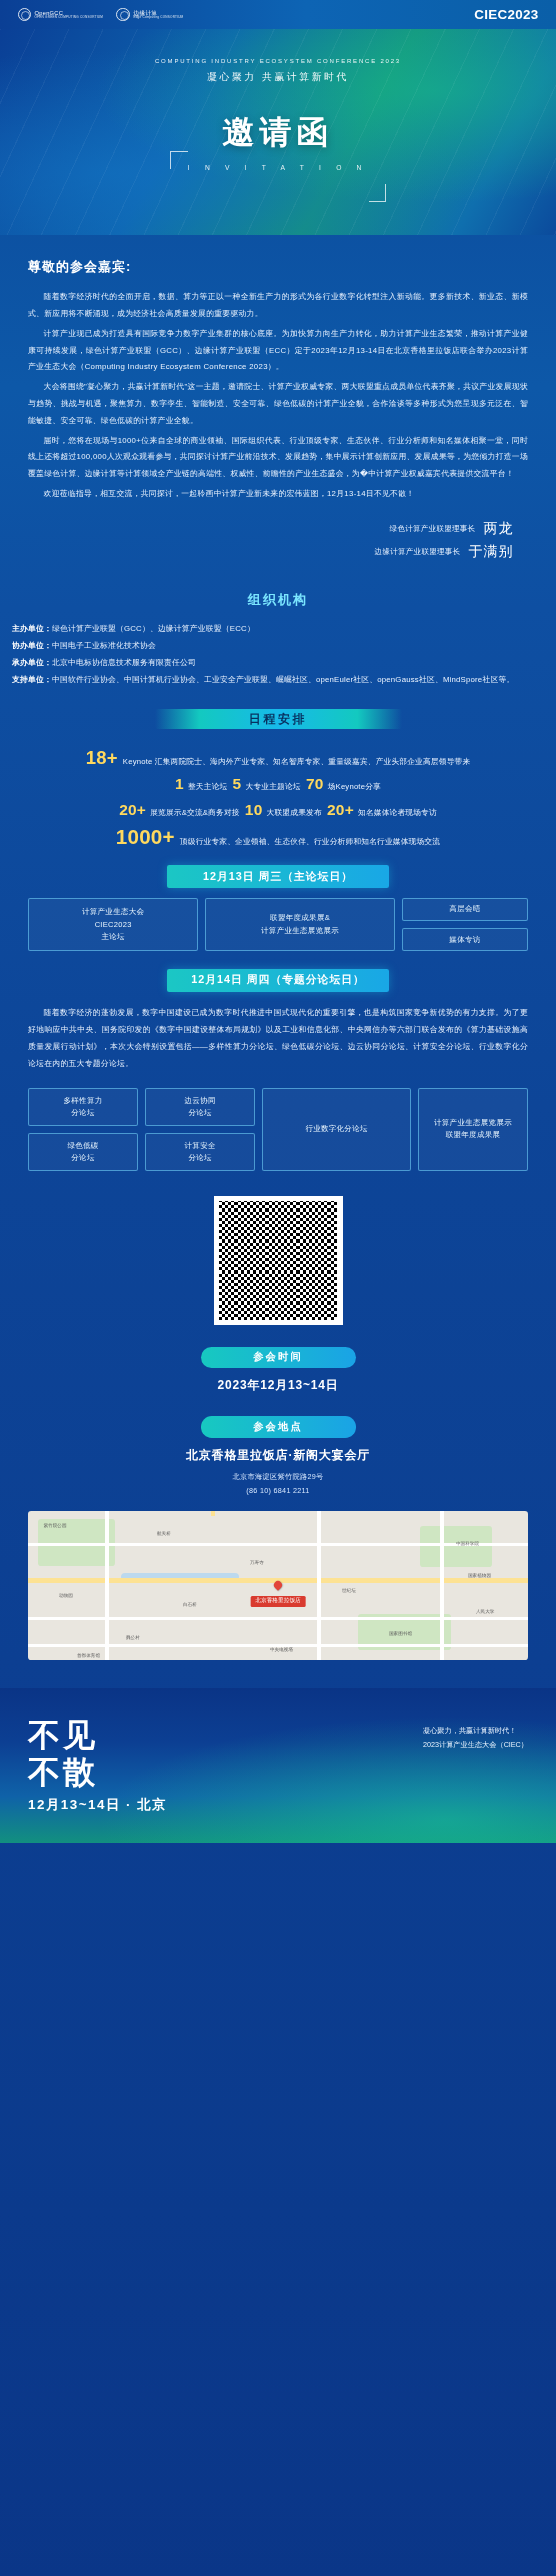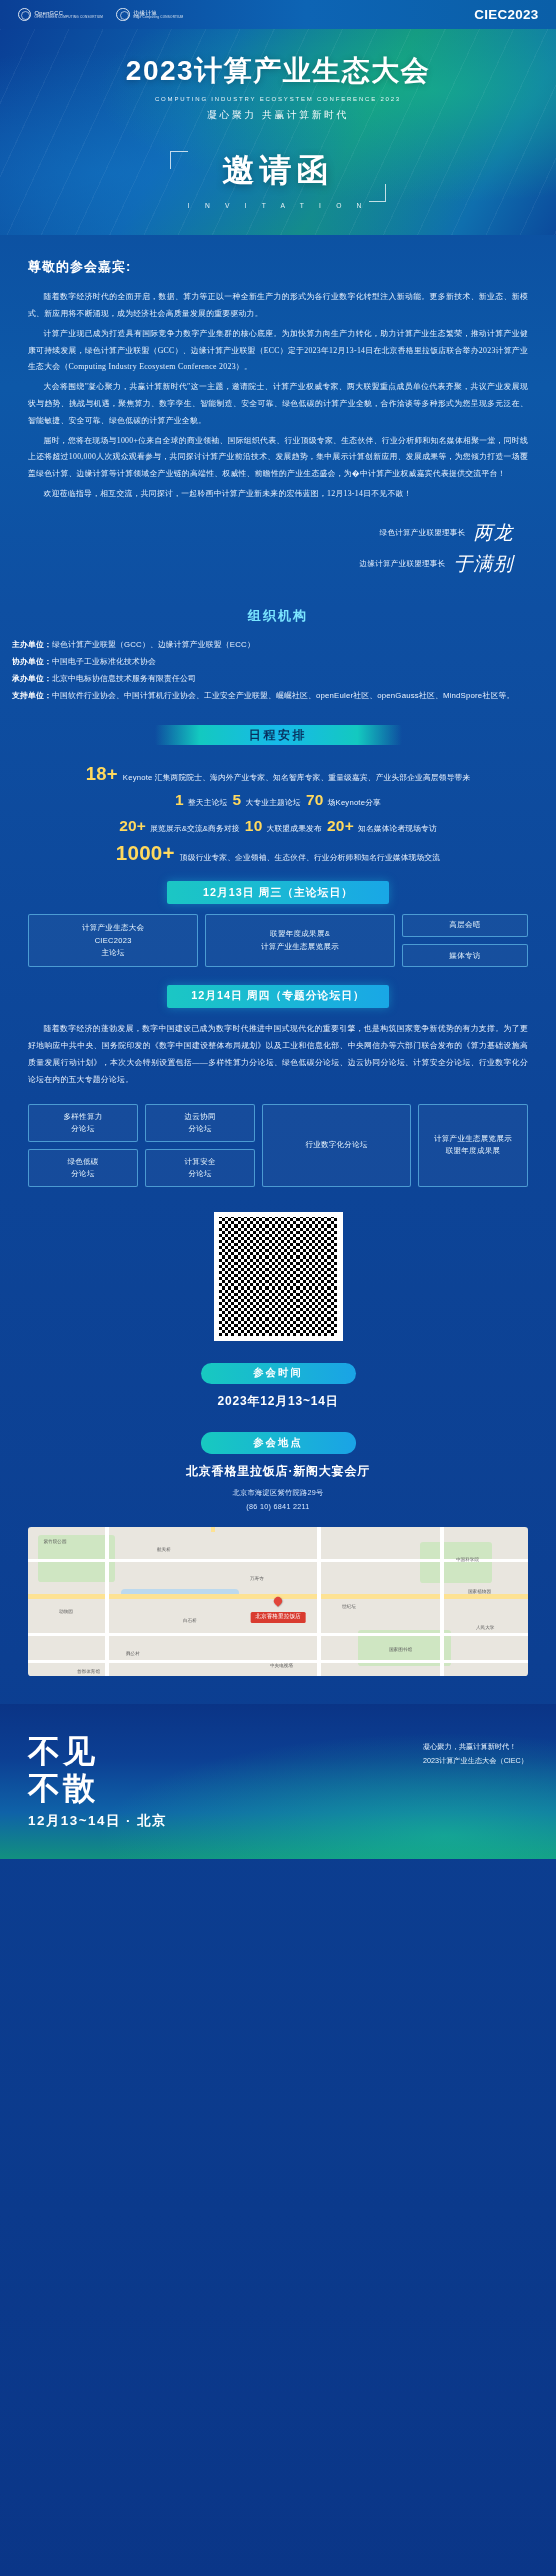--- a/index.html
+++ b/index.html
@@ -103,37 +103,35 @@
     font-size: 13px; font-weight: bold; letter-spacing: 1px; margin-bottom: 13.4px;
   }
   .para {
     font-size: 7.8px;
     line-height: 2.15;
     text-indent: 2em;
     letter-spacing: 0.3px;
     margin-bottom: 3.1px;
     color: #eaf3ff;
     text-align: justify;
-    font-family: Liberation Serif, serif;
   }
   .sign-block {
     margin-top: 17.5px;
     display: flex;
     flex-direction: column;
     align-items: flex-end;
     gap: 5.2px;
     padding-right: 14.4px;
     text-align: center;
   }
   .sign-row { display: flex; align-items: center; gap: 8.2px; }
   .sign-label { font-size: 7.5px; color: #e7f1ff; letter-spacing: 0.3px; }
   .sign-name {
-    font-size: 19px;
+    font-size: 14px;
     font-family: "Liberation Serif", "DejaVu Serif", serif;
-    font-style: italic;
     letter-spacing: 1px;
     color: #ffffff;
   }
 
   
   .sec-title {
     text-align: center;
     margin: 24px 0 11.3px;
     font-size: 13px;
     font-weight: bold;
@@ -341,21 +339,20 @@
         <div class="logo-text">
           <div class="ln1">边缘计算</div>
           <div class="ln2">Edge Computing CONSORTIUM</div>
         </div>
       </div>
     </div>
     <div class="brand-tag">CIEC2023</div>
   </div>
 
   <div class="hero">
-    <div class="hero-title">2023计算产业生态大会</div>
     <div class="hero-sub-en">COMPUTING INDUSTRY ECOSYSTEM CONFERENCE 2023</div>
     <div class="hero-sub-cn">凝心聚力 共赢计算新时代</div>
     <div class="hero-bracket tl"></div>
     <div class="hero-bracket br"></div>
     <div class="hero-invite">
       <div class="cn">邀请函</div>
       <div class="en">I N V I T A T I O N</div>
     </div>
   </div>
 

